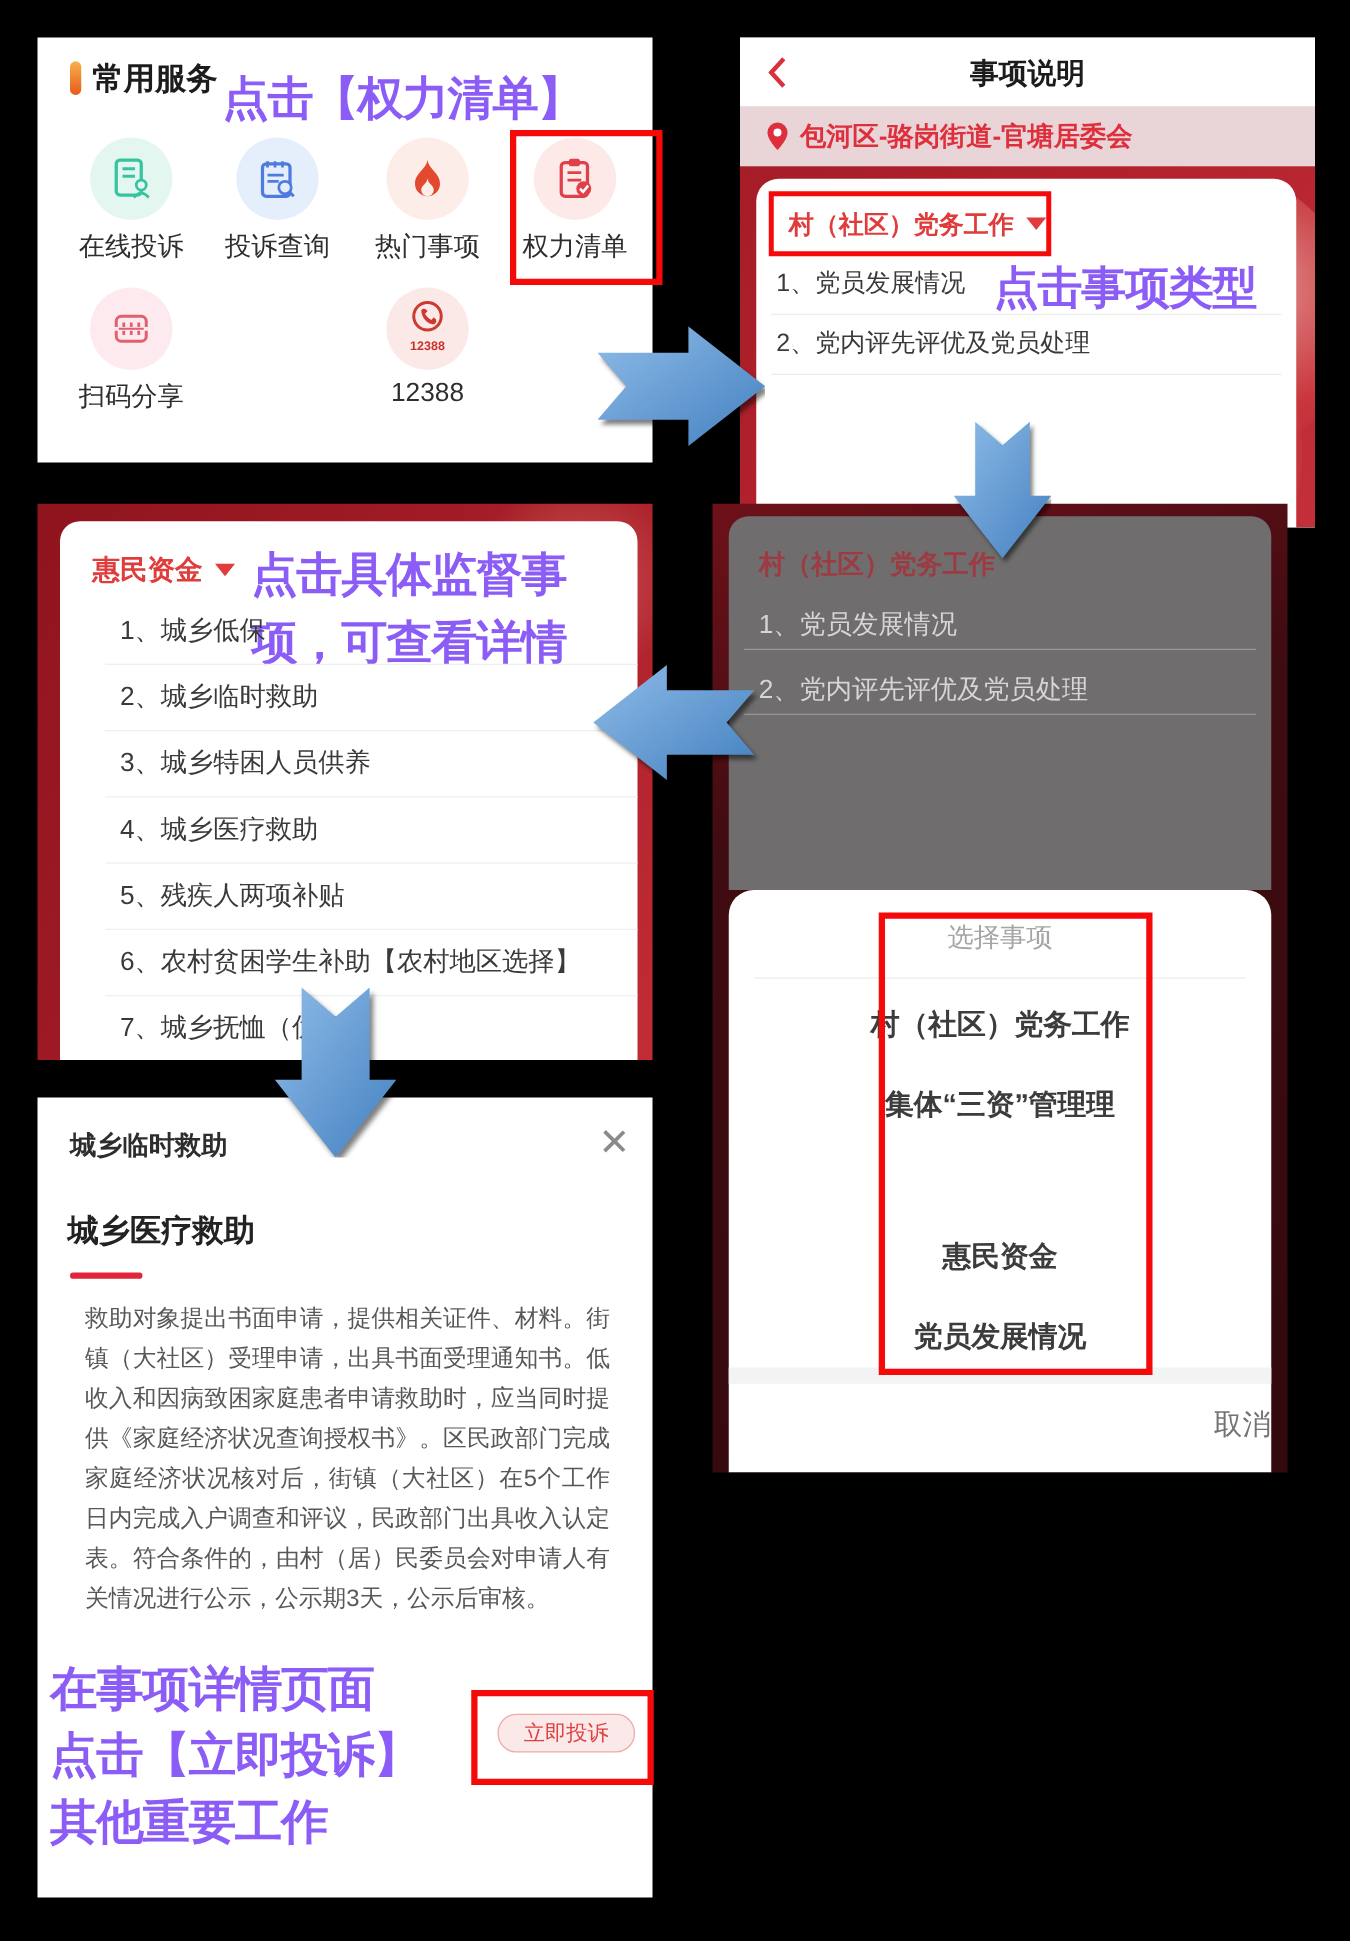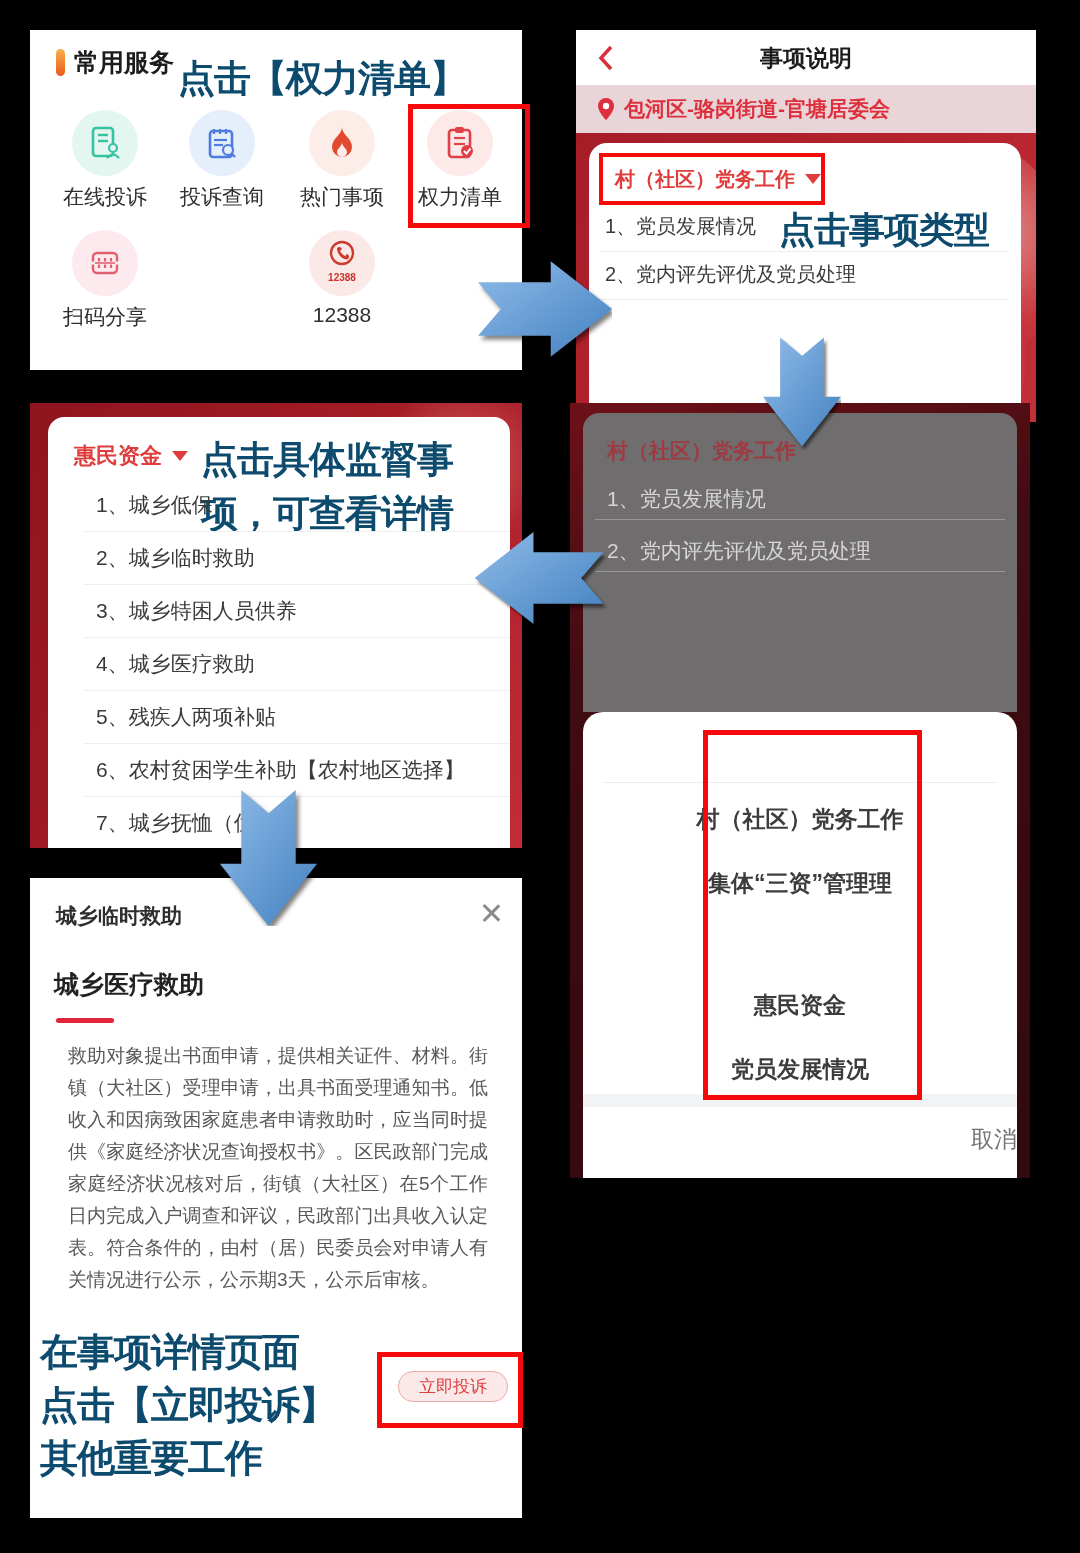--- a/index.html
+++ b/index.html
@@ -1,40 +1,40 @@
 <!DOCTYPE html>
 <html><head>
 <meta charset="utf-8">
 <style>
   html,body{margin:0;padding:0;background:#000;}
   .stage{position:relative;width:1080px;height:1553px;background:#000;overflow:hidden;
          font-family:"Liberation Sans",sans-serif;}
   .panel{position:absolute;background:#fff;}
 
   
-  .annot{position:absolute;color:#0c4a6e;font-weight:bold;letter-spacing:-1px;line-height:1.35;}
+  .annot{position:absolute;color:#8b5cf6;font-weight:bold;letter-spacing:-1px;line-height:1.35;}
   .redbox{position:absolute;border:5px solid #F60909;pointer-events:none;}
   .divider{position:absolute;height:0;border-top:1.5px solid #ECECEC;}
   .caret{display:inline-block;width:0;height:0;border-left:8px solid transparent;
          border-right:8px solid transparent;border-top:10px solid #E03C3C;margin-left:10px;}
 
   
   .p1{left:30px;top:30px;width:492px;height:340px;}
   .p1-head{position:absolute;left:26px;top:16px;display:flex;align-items:center;}
   .orange-bar{width:9px;height:27px;border-radius:5px;background:linear-gradient(180deg,#F7B14C,#E85A1D);margin-right:9px;}
   .p1-title{font-size:25px;font-weight:bold;color:#1c1c1c;}
   .a1{left:148px;top:24px;font-size:37px;white-space:nowrap;}
   .svc{position:absolute;width:116px;text-align:center;cursor:pointer;}
   .circ{display:block;width:66px;height:66px;border-radius:50%;margin:0 auto;position:relative;}
   .circ svg{position:absolute;left:50%;top:50%;transform:translate(-50%,-50%);}
   .svc-label{display:block;margin-top:7px;font-size:21px;color:#2e2e2e;}
   .icon-sub{position:absolute;left:0;right:0;top:42px;font-size:10px;color:#C9332B;font-weight:bold;letter-spacing:0;}
 
   
-  .p2{left:576px;top:30px;width:460px;height:392px;overflow:hidden;}
+  .p2{left:592px;top:30px;width:460px;height:392px;overflow:hidden;}
   .p2-nav{position:absolute;left:0;top:0;right:0;height:55px;background:#fff;}
   .p2-nav-title{position:absolute;left:0;right:0;top:13px;text-align:center;font-size:23px;font-weight:bold;color:#1b1b1b;}
   .backchev{position:absolute;left:22px;top:15px;}
   .locbar{position:absolute;left:0;top:55px;right:0;height:48px;background:#E9D4D7;display:flex;align-items:center;}
   .loctext{margin-left:8px;font-size:21px;font-weight:bold;color:#DE2F3C;}
   .redbg{position:absolute;left:0;top:103px;right:0;bottom:0;
          background:linear-gradient(135deg,#A51D27 0%,#B3222d 45%,#C4303a 100%);}
   .redbg .blob1{position:absolute;right:-30px;top:10px;width:180px;height:220px;border-radius:50%;
          background:radial-gradient(circle at 60% 40%,rgba(255,220,210,.55),rgba(230,90,80,.25) 55%,transparent 75%);}
   .redbg .blob2{position:absolute;right:10px;bottom:-40px;width:140px;height:200px;border-radius:50%;
@@ -243,20 +243,21 @@
 
   <section class="panel p4">
     <div class="p4-gray">
       <div class="p4-gtitle">村（社区）党务工作</div>
       <div class="p4-gitem" style="top:72px;">1、党员发展情况</div>
       <div class="divider gdiv" style="left:12px;right:12px;top:106px;"></div>
       <div class="p4-gitem" style="top:124px;">2、党内评先评优及党员处理</div>
       <div class="divider gdiv" style="left:12px;right:12px;top:158px;"></div>
     </div>
     <div class="sheet">
+      <div class="sheet-title">选择事项</div>
       <div class="divider sheet-div"></div>
       <div class="opt" style="top:92px;">村（社区）党务工作</div>
       <div class="opt" style="top:156px;">集体“三资”管理理</div>
       <div class="opt" style="top:278px;">惠民资金</div>
       <div class="opt" style="top:342px;">党员发展情况</div>
       <div class="sheet-band"></div>
       <div class="cancel">取消</div>
     </div>
     <div class="redbox p4-box"></div>
   </section>

